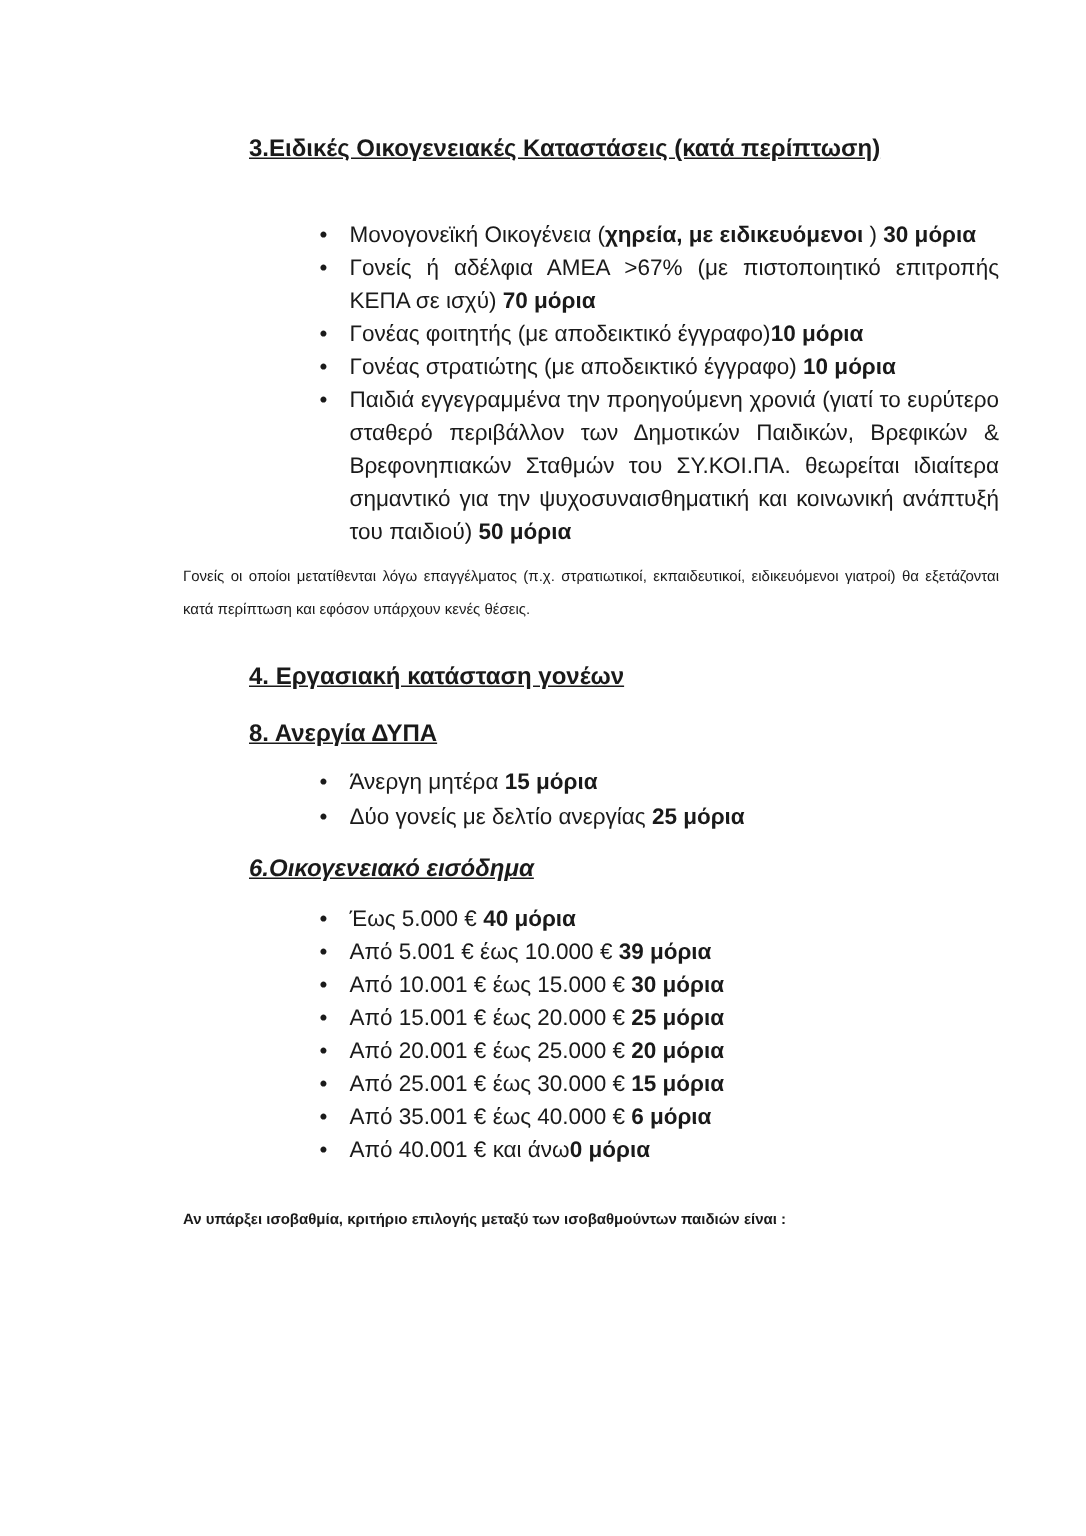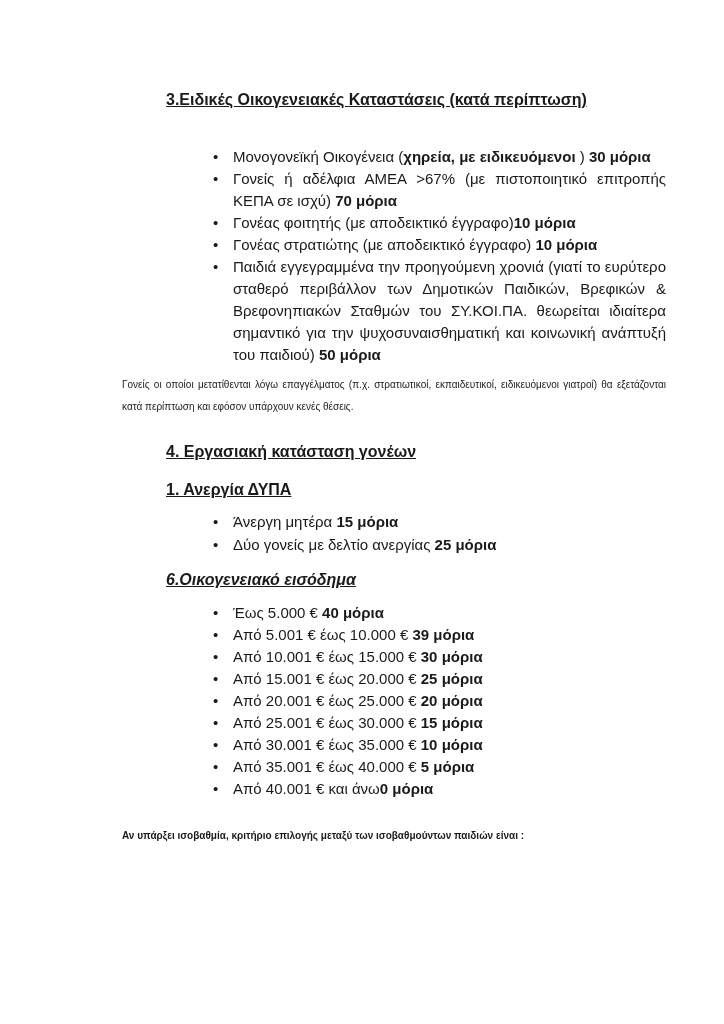--- a/index.html
+++ b/index.html
@@ -82,36 +82,35 @@
     <li><span>Γονέας φοιτητής (με αποδεικτικό έγγραφο)</span><span class="b">10 μόρια</span></li>
     <li><span>Γονέας στρατιώτης (με αποδεικτικό έγγραφο) </span><span class="b">10 μόρια</span></li>
     <li><span>Παιδιά εγγεγραμμένα την προηγούμενη χρονιά (γιατί το ευρύτερο σταθερό περιβάλλον των Δημοτικών Παιδικών, Βρεφικών &amp; Βρεφονηπιακών Σταθμών του ΣΥ.ΚΟΙ.ΠΑ. θεωρείται ιδιαίτερα σημαντικό για την ψυχοσυναισθηματική και κοινωνική ανάπτυξή του παιδιού) </span><span class="b">50 μόρια</span></li>
   </ul>
 
   <p class="para">Γονείς οι οποίοι μετατίθενται λόγω επαγγέλματος (π.χ. στρατιωτικοί, εκπαιδευτικοί, ειδικευόμενοι γιατροί) θα εξετάζονται κατά περίπτωση και εφόσον υπάρχουν κενές θέσεις.</p>
 
   <h3 class="heading h4">4. Εργασιακή κατάσταση γονέων</h3>
 
 
-  <h3 class="heading h5">1. Ανεργία ΔΥΠΑ</h3>
+  <h3 class="heading h5">8. Ανεργία ΔΥΠΑ</h3>
 
   <ul class="blist l3">
     <li><span>Άνεργη μητέρα </span><span class="b">15 μόρια</span></li>
     <li><span>Δύο γονείς με δελτίο ανεργίας </span><span class="b">25 μόρια</span></li>
   </ul>
 
   <h3 class="heading h6">6.Οικογενειακό εισόδημα</h3>
 
   <ul class="blist l4">
     <li><span>Έως 5.000 € </span><span class="b">40 μόρια</span></li>
     <li><span>Από 5.001 € έως 10.000 € </span><span class="b">39 μόρια</span></li>
     <li><span>Από 10.001 € έως 15.000 € </span><span class="b">30 μόρια</span></li>
     <li><span>Από 15.001 € έως 20.000 € </span><span class="b">25 μόρια</span></li>
     <li><span>Από 20.001 € έως 25.000 € </span><span class="b">20 μόρια</span></li>
     <li><span>Από 25.001 € έως 30.000 € </span><span class="b">15 μόρια</span></li>
-    <li><span>Από 30.001 € έως 35.000 € </span><span class="b">10 μόρια</span></li>
-    <li><span>Από 35.001 € έως 40.000 € </span><span class="b">5 μόρια</span></li>
+    <li><span>Από 35.001 € έως 40.000 € </span><span class="b">6 μόρια</span></li>
     <li><span>Από 40.001 € και άνω</span><span class="b">0 μόρια</span></li>
   </ul>
 
   <p class="para tiebreak">Αν υπάρξει ισοβαθμία, κριτήριο επιλογής μεταξύ των ισοβαθμούντων παιδιών είναι :</p>
 
 </div>
 
 </body></html>

